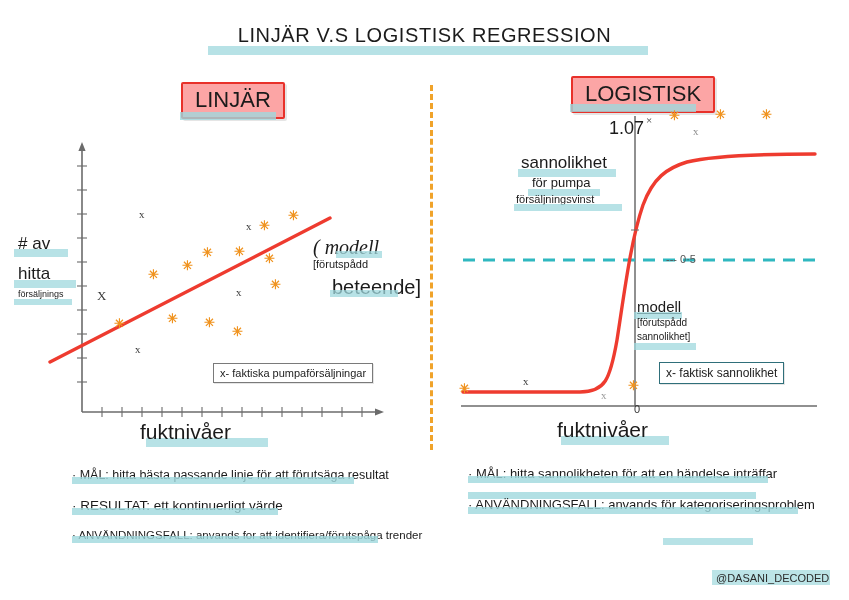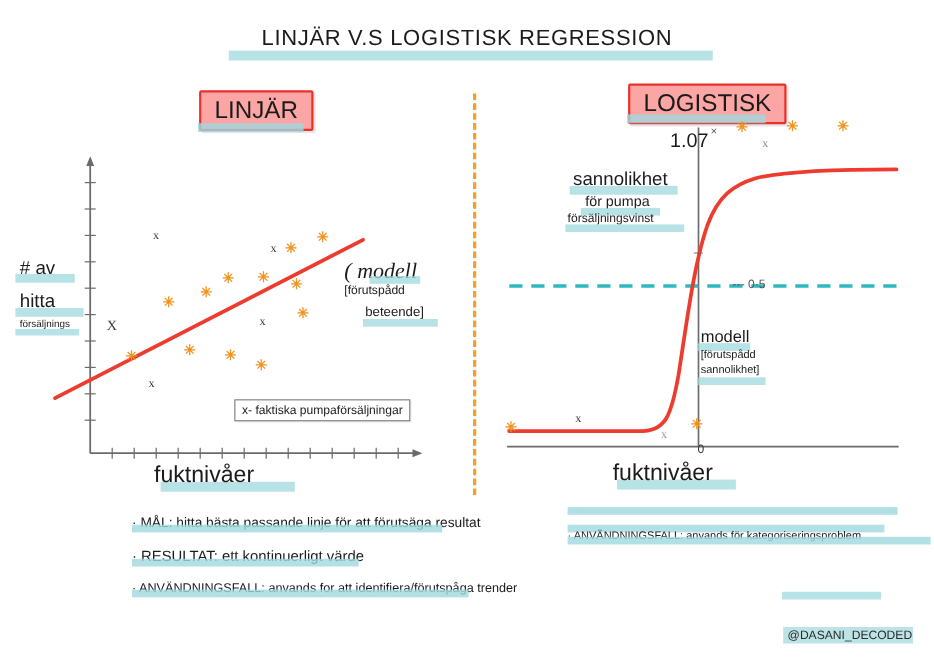--- a/index.html
+++ b/index.html
@@ -77,21 +77,21 @@
     left: 557px; top: 418px;
     font-size: 21px;
   }
 
   #yl-1 { left: 18px; top: 234px; font-size: 17px; }
   #yl-2 { left: 18px; top: 264px; font-size: 17px; }
   #yl-3 { left: 18px; top: 289px; font-size: 9px; }
 
   #modell-left-1 { left: 313px; top: 236px; font-size: 20px; font-family: "Liberation Serif", serif; font-style: italic; }
   #modell-left-2 { left: 313px; top: 258px; font-size: 11px; }
-  #modell-left-3 { left: 332px; top: 276px; font-size: 12px; }
+  #modell-left-3 { left: 332px; top: 276px; font-size: 20px; }
 
   #note-left {
     left: 213px; top: 363px;
     border: 1px solid #7a7a7a;
     background: #fff;
     padding: 3px 6px;
     font-size: 11px;
     box-shadow: 1px 1px 0 rgba(0,0,0,.10);
   }
   #note-right {
@@ -104,26 +104,26 @@
   }
 
   #prob-1 { left: 521px; top: 153px; font-size: 17px; }
   #prob-2 { left: 532px; top: 175px; font-size: 13px; }
   #prob-3 { left: 516px; top: 193px; font-size: 11px; }
 
   #val-107 { left: 609px; top: 118px; font-size: 18px; font-family: Liberation Sans, sans-serif; }
   #val-05 { left: 646px; top: 253px; font-size: 11px; color: #555; margin-left: 20px; }
   #zero-label { left: 634px; top: 403px; font-size: 11px; color: #333; }
 
-  #modell-right-1 { left: 637px; top: 298px; font-size: 15px; }
+  #modell-right-1 { left: 637px; top: 298px; font-size: 15px; text-decoration: underline; }
   #modell-right-2 { left: 637px; top: 317px; font-size: 10px; }
   #modell-right-3 { left: 637px; top: 331px; font-size: 10px; }
 
   
-  .bullets { font-size: 12.5px; color: #1b1b1b; margin-left: 48px; }
+  .bullets { font-size: 12.5px; color: #1b1b1b; }
   .bullet-row { position: relative; margin-bottom: 16px; white-space: nowrap; }
   .bullet-row .hl-bar {
     position: absolute; left: 0; bottom: -2px; height: 7px;
     background: #9fd8dd; opacity: .8;
   }
   #bullets-left { left: 72px; top: 468px; width: 340px; }
   #bullets-right { left: 468px; top: 466px; width: 360px; }
 
   
   #watermark {
@@ -285,20 +285,23 @@
   <div class="abs ann" id="val-107">1.07</div>
   <div class="abs ann" id="val-05">--- 0·5</div>
   <div class="abs ann" id="zero-label">0</div>
 
   <div class="abs ann" id="modell-right-1">modell</div>
   <div class="hl" style="left:634px; top:312px; width:48px; height:7px;"></div>
   <div class="abs ann" id="modell-right-2">[förutspådd</div>
   <div class="abs ann" id="modell-right-3">sannolikhet]</div>
   <div class="hl" style="left:634px; top:343px; width:62px; height:7px;"></div>
 
+  <div class="abs" id="note-right">
+    <span>x- faktisk sannolikhet</span>
+  </div>
 
   <div class="hl" style="left:561px; top:436px; width:108px; height:9px;"></div>
   <div class="abs ann" id="axis-label-right">fuktnivåer</div>
 
   <div class="abs bullets" id="bullets-left">
     <div class="bullet-row">
       <span>· MÅL: hitta bästa passande linje för att förutsäga resultat</span>
       <span class="hl-bar" style="width:282px;"></span>
     </div>
     <div class="bullet-row" style="font-size:13.5px;">
@@ -306,26 +309,27 @@
       <span class="hl-bar" style="width:206px;"></span>
     </div>
     <div class="bullet-row" style="font-size:11.5px;">
       <span>· ANVÄNDNINGSFALL: anvands for att identifiera/förutspåga trender</span>
       <span class="hl-bar" style="width:306px;"></span>
     </div>
   </div>
 
   <div class="abs bullets" id="bullets-right">
     <div class="bullet-row" style="font-size:13px;">
+      <span>· MÅL: hitta sannolikheten för att en händelse inträffar</span>
       <span class="hl-bar" style="width:300px;"></span>
     </div>
     <div class="bullet-row" style="font-size:13px;">
       <span class="hl-bar" style="width:288px;"></span>
     </div>
-    <div class="bullet-row" style="font-size:10px;">
+    <div class="bullet-row" style="font-size:13px;">
       <span>· ANVÄNDNINGSFALL: anvands för kategoriseringsproblem</span>
       <span class="hl-bar" style="width:330px;"></span>
     </div>
     <div class="hl" style="left:195px; top:72px; width:90px; height:7px;"></div>
   </div>
 
   <div class="abs" id="watermark-hl"></div>
   <div class="abs" id="watermark">@DASANI_DECODED</div>
 
 </div>

